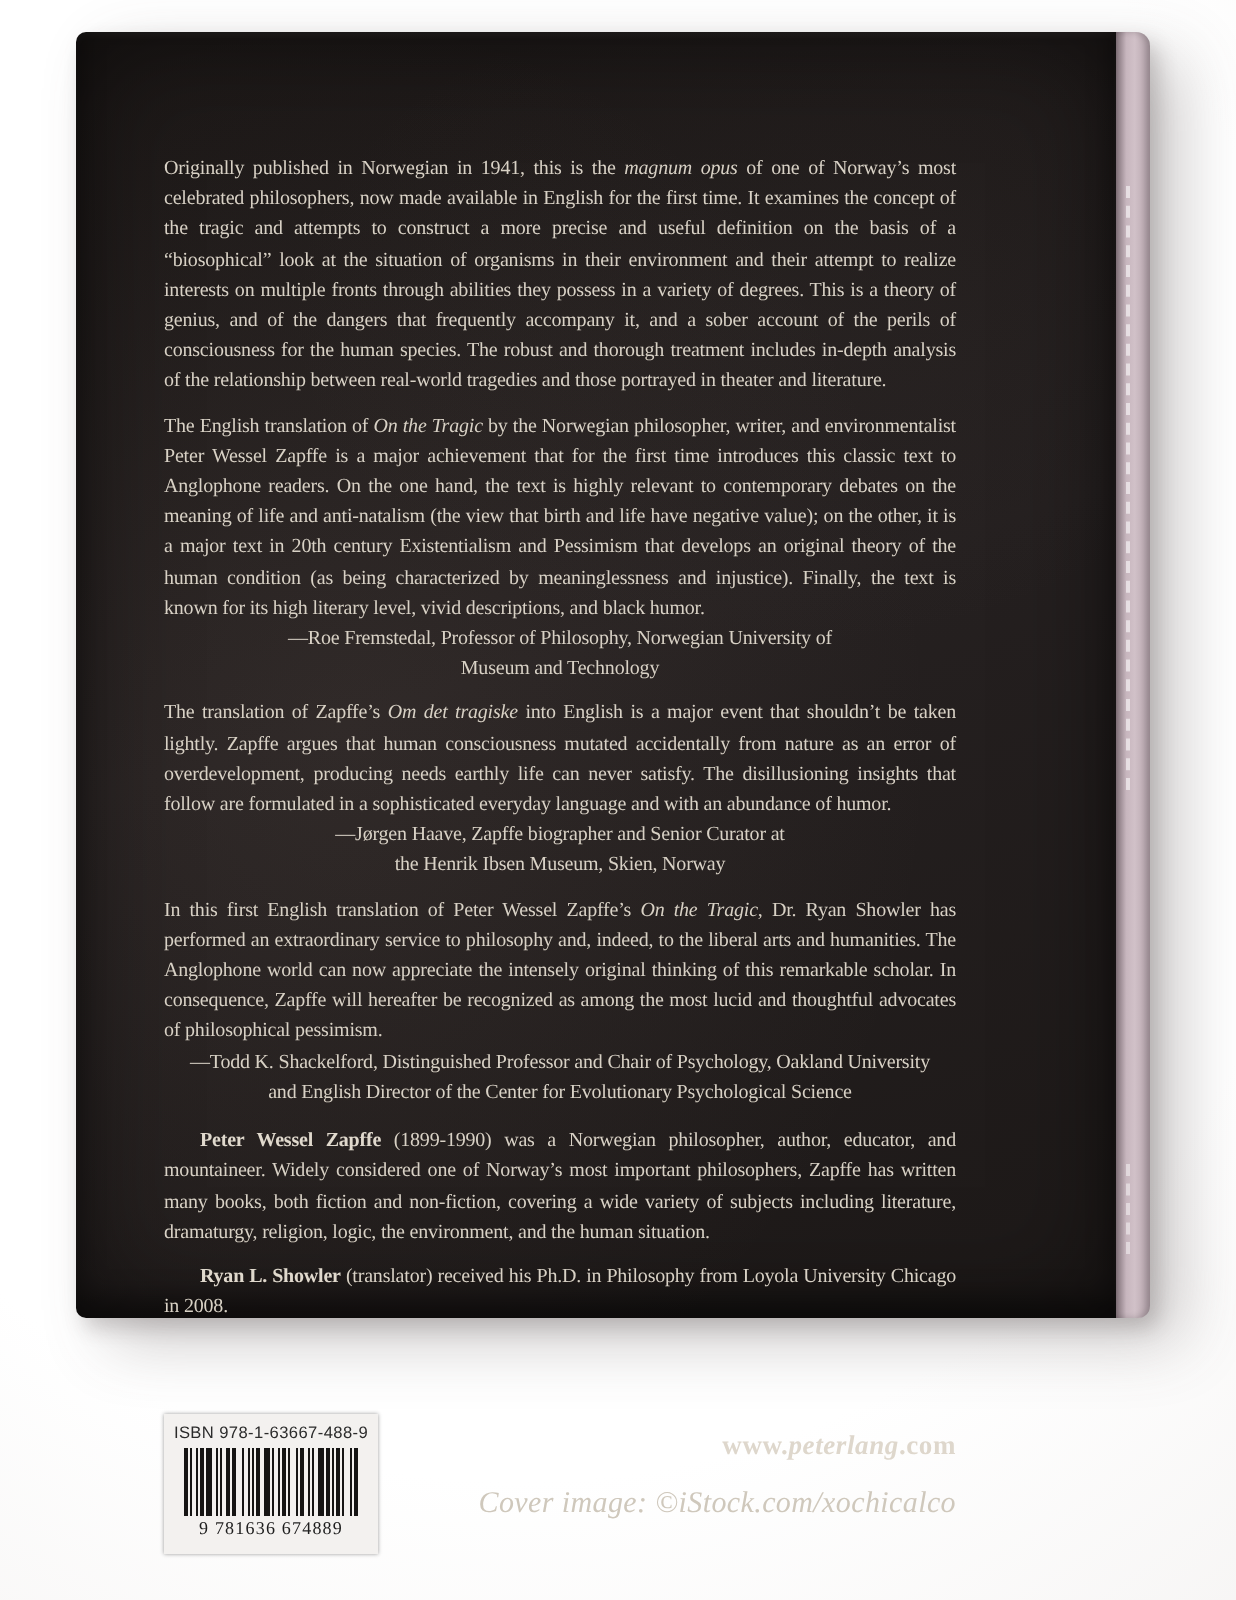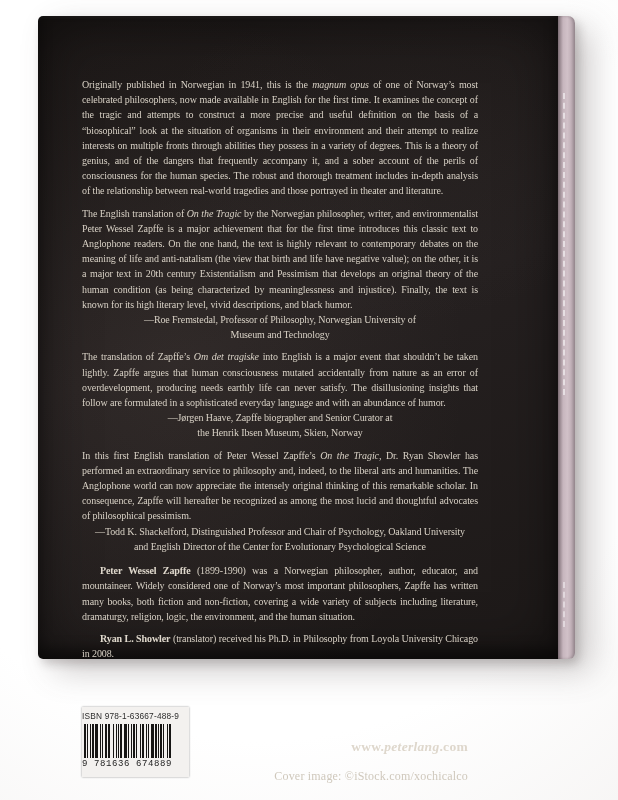--- a/index.html
+++ b/index.html
@@ -47,46 +47,46 @@
   }
   .para{margin:0 0 7px 0;}
   .quote-block{margin:0 0 7px 0;}
   .quote-block .para{margin:0;}
   .attribution{margin:0;text-align:center;}
   .bio-lead{margin-top:9px;}
   .blurb b{font-weight:bold;color:#e0d9cd;margin-left:18px;}
   .barcode-box{
     position:absolute;left:44px;top:691px;width:107px;height:70px;
     background:#f3f1ef;box-sizing:border-box;
-    display:flex;flex-direction:column;
+    display:flex;flex-direction:column;align-items:center;
     padding:4px 0 2px 0;
     box-shadow:0 0 2px rgba(0,0,0,0.4);
   }
   .isbn-label{
     font-family:"Liberation Sans", sans-serif;
     font-size:8.3px;color:#2b2b2b;letter-spacing:0.2px;white-space:nowrap;
   }
   .barcode-bars{
     margin-top:3px;height:34px;width:92px;
     display:flex;justify-content:center;align-items:stretch;overflow:hidden;
   }
   .barcode-bars span{display:block;height:100%;flex:0 0 auto;}
   .barcode-digits{
-    font-family:Liberation Mono, monospace;
+    font-family:Liberation Serif, serif;
     font-size:9px;color:#1d1d1d;letter-spacing:0.6px;margin-top:1px;white-space:nowrap;
   }
   .publisher-info{
-    position:absolute;left:34px;top:698px;width:396px;text-align:right;margin-top:24px;
+    position:absolute;left:44px;top:698px;width:396px;text-align:right;
   }
   .website{
     font-size:13.5px;font-weight:bold;letter-spacing:0.3px;color:#ded7cc;line-height:17px;
   }
   .website .site-name{font-style:italic;}
   .cover-credit{
-    margin-top:15px;font-size:12px;color:#cfc8bc;letter-spacing:0.2px;line-height:12px;
+    margin-top:15px;font-size:15px;color:#cfc8bc;letter-spacing:0.2px;line-height:12px;font-style:italic;
   }
 </style>
 </head>
 <body>
 
 <div class="scene">
   <div class="book">
 
     <div class="cover">
 

